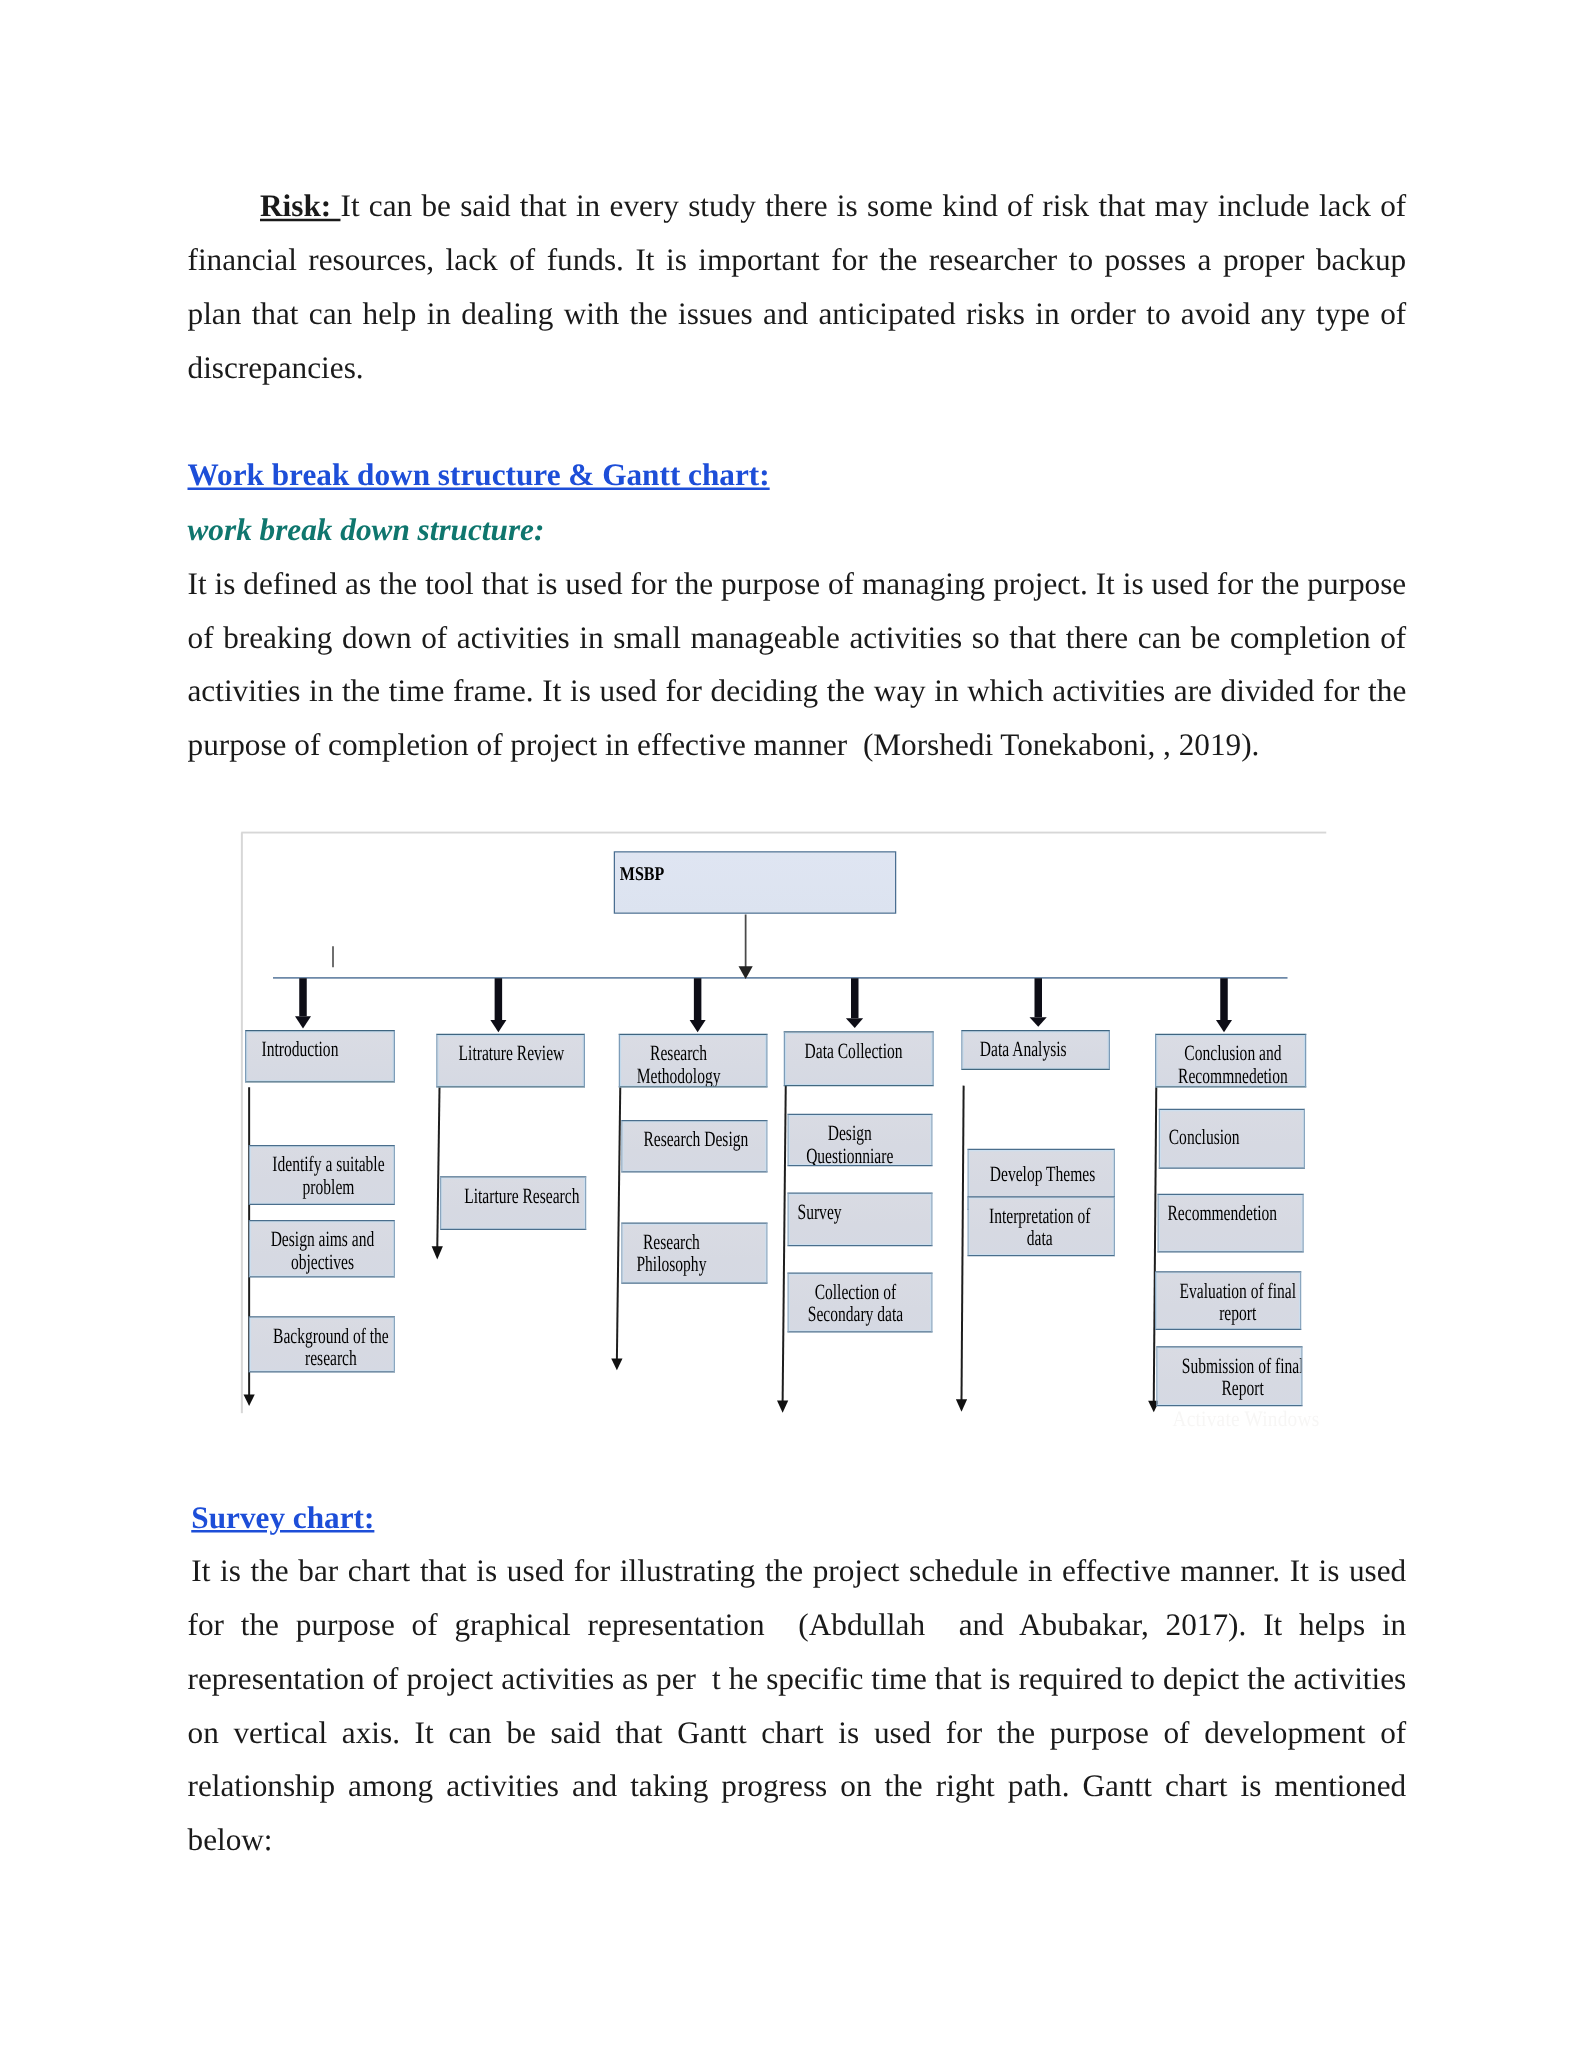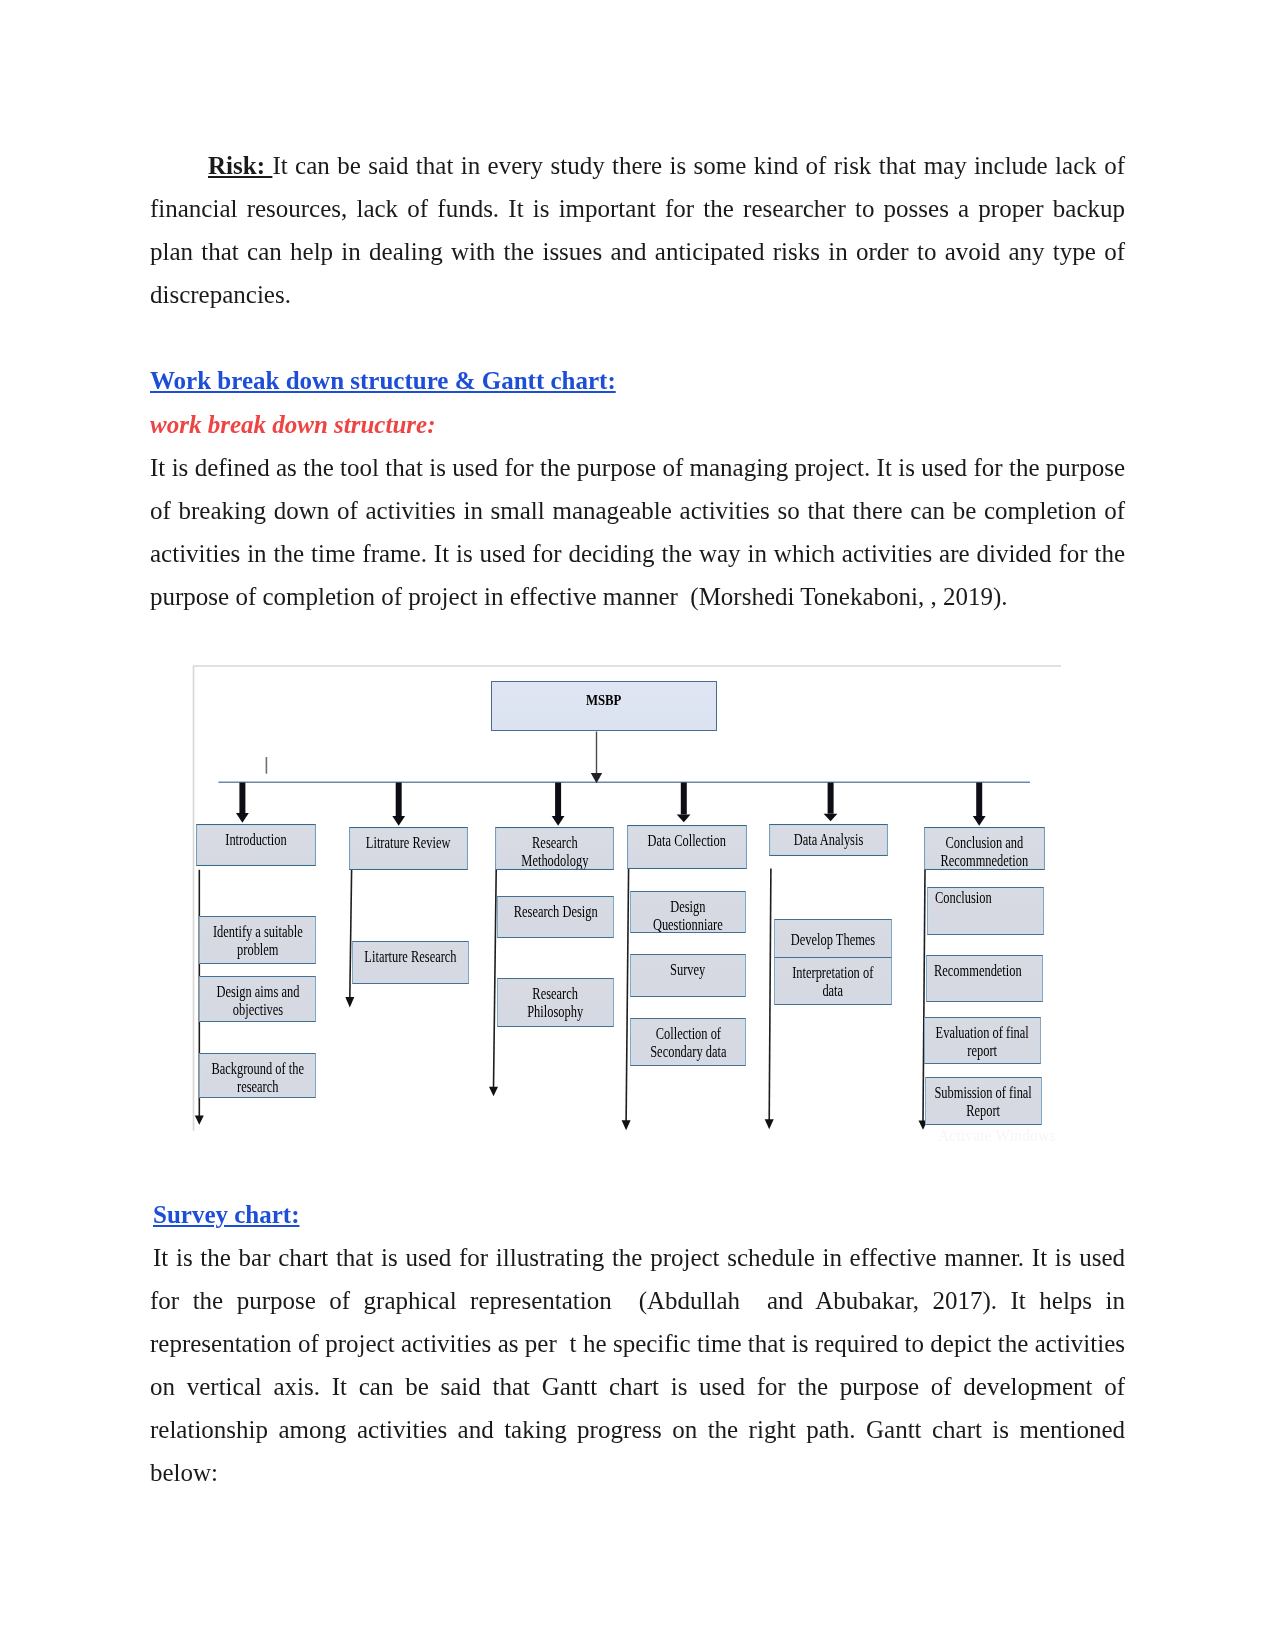--- a/index.html
+++ b/index.html
@@ -12,27 +12,27 @@
   .tblock{position:absolute;left:150px;width:975px;
           font-size:25px;line-height:43px;text-align:justify;
           color:#1a1a1a;}
   .ind{display:inline-block;width:58px;}
   .lead{display:inline-block;width:3px;}
   .u{text-decoration:underline;}
   .b{font-weight:bold;}
   .hd{position:absolute;left:150px;font-size:25px;font-weight:bold;
       text-decoration:underline;color:#1d4ed8;}
   .hdi{position:absolute;left:150px;font-size:25px;font-weight:bold;
-       font-style:italic;color:#ef4444;}
+       font-style:italic;color:#0f766e;}
 
   
   #wbs{position:absolute;}
   #wbs svg{display:block;}
   .nodebox{position:absolute;box-sizing:border-box;
-           display:flex;align-items:flex-start;justify-content:center;
+           display:flex;align-items:flex-start;
            text-align:center;overflow:hidden;padding-top:6px;}
   .nodebox.lft{justify-content:flex-start;padding-left:7px;}
   .nodebox.lft > span{transform-origin:left center;}
   .nodebox > span{display:inline-block;transform:scaleX(0.715);
                   transform-origin:center center;white-space:pre;}
   .lvl0{background:linear-gradient(180deg,#dfe5f2 0%,#dce3f0 100%);border:0.9px solid #4a6e91;}
   .lvl0 > span{font-weight:bold;font-size:15.6px;line-height:18px;transform:scaleX(0.82);}
   .lvl1{background:linear-gradient(180deg,#dadce4 0%,#d7dae3 60%,#d5d9e3 100%);
         border:0.9px solid #7d9cb8;border-top-color:#3f6580;border-bottom-color:#42687f;
         box-shadow:inset 0 0 0 0.9px #c3daec;}
@@ -187,21 +187,21 @@
       </div>
 
     <div class="nodebox lvl2" style="left:582px;top:232px;width:118px;height:49px;padding-top:10.5px;margin-top:22px;">
         <span>Develop Themes</span>
       </div>
     <div class="nodebox lvl2" style="left:582px;top:292px;width:118px;height:48px;">
         <span>Interpretation of
 data</span>
       </div>
 
-    <div class="nodebox lvl2 lft" style="left:735px;top:222px;width:117px;height:48px;padding-top:1px;">
+    <div class="nodebox lvl2 lft" style="left:735px;top:222px;width:117px;height:48px;padding-top:13px;">
         <span>Conclusion</span>
       </div>
     <div class="nodebox lvl2 lft" style="left:733.8px;top:290px;width:117px;height:47px;">
         <span>Recommendetion</span>
       </div>
     <div class="nodebox lvl2" style="left:732px;top:352px;width:117px;height:47px;">
         <span>Evaluation of final
 report</span>
       </div>
     <div class="nodebox lvl2" style="left:732.5px;top:412px;width:117px;height:48px;">

